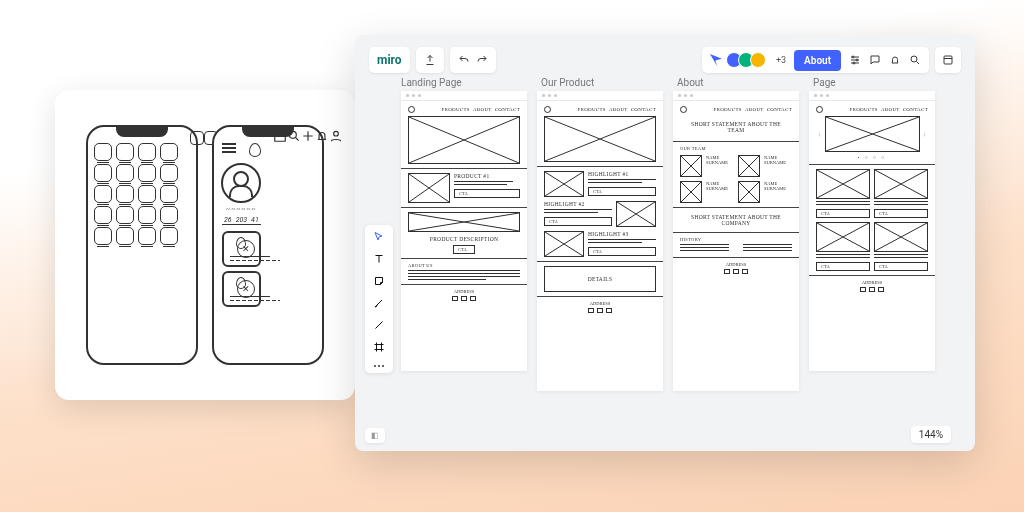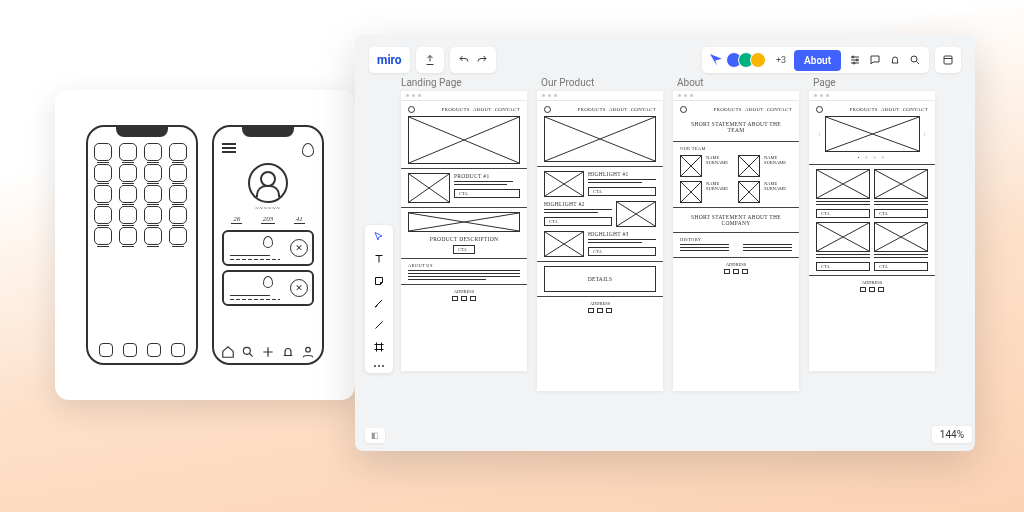--- a/index.html
+++ b/index.html
@@ -17,21 +17,21 @@
     box-shadow: 0 8px 30px rgba(0,0,0,0.12);
     display: flex; align-items: center; justify-content: center; gap: 14px;
     padding: 20px;
   }
   .phone {
     width: 112px; height: 240px;
     border: 2.5px solid #323232;
     border-radius: 18px;
     position: relative;
     background: #fff;
-    display: flex; flex-direction: column; font-family: Liberation Serif, serif;
+    display: flex; flex-direction: row;
   }
   .phone .notch {
     position: absolute; top: -2px; left: 50%; transform: translateX(-50%);
     width: 52px; height: 12px; background: #323232; border-radius: 0 0 8px 8px;
   }
   .phone-screen { flex: 1; padding: 16px 6px 8px 6px; }
   .icon-grid { display: grid; grid-template-columns: repeat(4, 1fr); gap: 3px 4px; }
   .app-icon { width: 18px; height: 18px; border: 1.8px solid #323232; border-radius: 5px; position: relative; }
   .app-icon::after { content:""; position:absolute; left:50%; top:100%; transform:translateX(-50%); width:12px; height:2px; border-bottom:1px solid #323232; }
   .phone-foot { display:flex; justify-content:space-around; padding:4px 6px 6px; }
@@ -56,21 +56,21 @@
   .nav-row svg { width:14px; height:14px; stroke:#323232; stroke-width:2; fill:none; }
 
   
   .miro-app {
     position:absolute; left:355px; top:35px; width:620px; height:416px;
     background:#f2f3f5; border-radius:8px; box-shadow:0 12px 40px rgba(0,0,0,0.15);
     overflow:hidden;
   }
   .miro-top { position:absolute; top:10px; left:14px; right:14px; height:30px; display:flex; align-items:center; }
   .chip { background:#fff; border-radius:5px; padding:5px 8px; display:flex; align-items:center; gap:6px; box-shadow:0 1px 3px rgba(0,0,0,0.08); height:26px; }
-  .logo { font-weight:700; color:#1d4ed8; font-size:12px; }
+  .logo { font-weight:700; color:#0f766e; font-size:12px; }
   .ic { width:12px; height:12px; display:inline-flex; align-items:center; justify-content:center; }
   .ic svg { width:12px; height:12px; stroke:#3a3a3a; stroke-width:2; fill:none; }
   .flex-spacer { flex:1; }
   .avatars { display:flex; align-items:center; }
   .av { width:16px; height:16px; border-radius:50%; border:1.5px solid #fff; margin-left:-4px; }
   .av1{background:#4262ff;} .av2{background:#00b37e;} .av3{background:#f7b500;}
   .plus3 { font-size:9px; color:#555; margin-left:2px; }
   .share-btn { background:#4262ff; color:#fff; font-size:10px; font-weight:600; border-radius:4px; padding:5px 10px; cursor:pointer; }
   .cursor-ic { width:12px;height:12px;background:#4262ff; clip-path:polygon(0 0,100% 40%,45% 55%,60% 100%,0 0); }
   .top-right { display:flex; align-items:center; gap:10px; }
@@ -92,21 +92,21 @@
   .lines span{display:block;height:1px;background:#2f2f2f;margin:2px 0;}
   .cta{display:inline-block;border:1px solid #2f2f2f;font-size:4.5px;padding:1px 4px;margin-top:2px;}
   .hand { font-size:5.5px; letter-spacing:0.3px; }
   .tiny { font-size:4.5px; }
   .sect { margin:4px 0; }
   .hr { height:1px;background:#2f2f2f; margin:4px -7px; opacity:.9;}
   .foot-center{ text-align:center; font-size:4.5px; margin-top:4px;}
   .foot-icons { display:flex; gap:3px; justify-content:center; margin-top:2px;}
   .foot-icons span{ width:6px;height:5px;border:1px solid #2f2f2f;}
 
-  .zoom { position:absolute; right:3px; bottom:8px; background:#fff; border-radius:4px; font-size:10px; color:#333; padding:3px 8px; box-shadow:0 1px 3px rgba(0,0,0,0.08); }
+  .zoom { position:absolute; right:24px; bottom:8px; background:#fff; border-radius:4px; font-size:10px; color:#333; padding:3px 8px; box-shadow:0 1px 3px rgba(0,0,0,0.08); }
   .pager { position:absolute; left:10px; bottom:8px; background:#fff; border-radius:4px; font-size:8px; color:#999; padding:3px 6px; box-shadow:0 1px 3px rgba(0,0,0,0.08); }
 
   
   .xb { border:1px solid #2f2f2f; position:relative; }
   .xb svg{position:absolute;inset:0;width:100%;height:100%;}
   .xb line{stroke:#2f2f2f;stroke-width:1;}
 
   .row { display:flex; gap:4px; align-items:flex-start; }
   .col { display:flex; flex-direction:column; }
 

